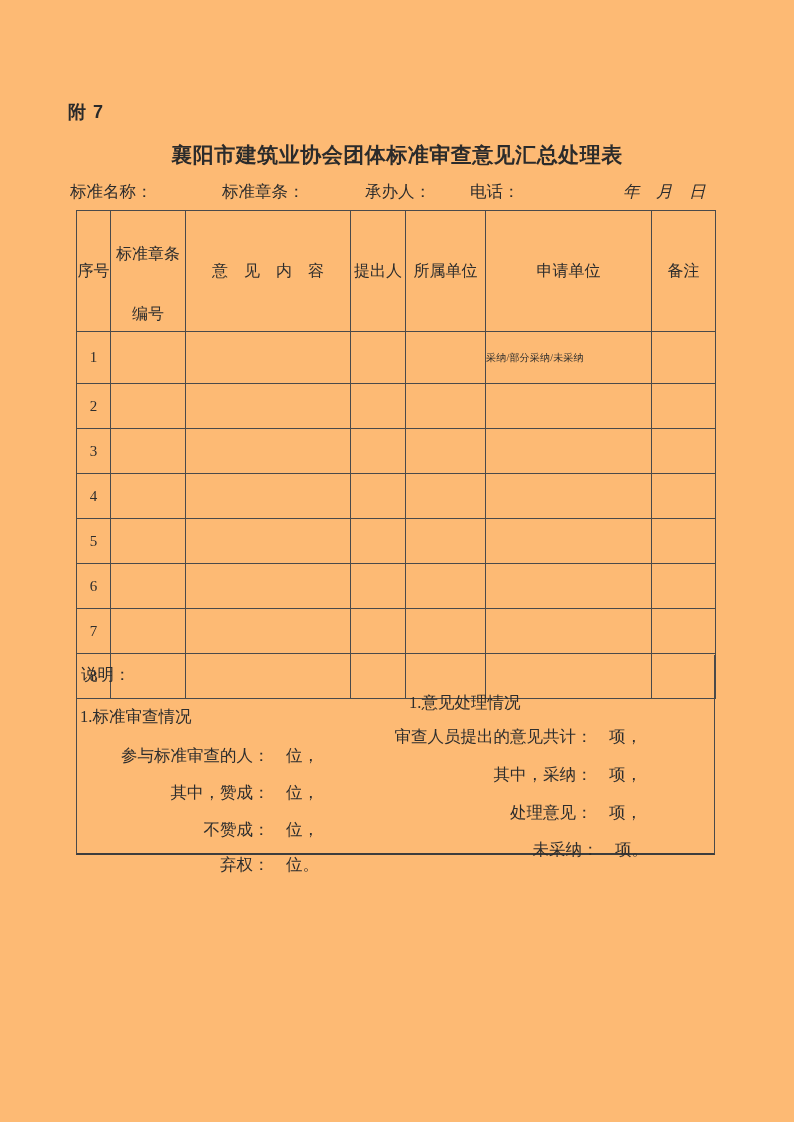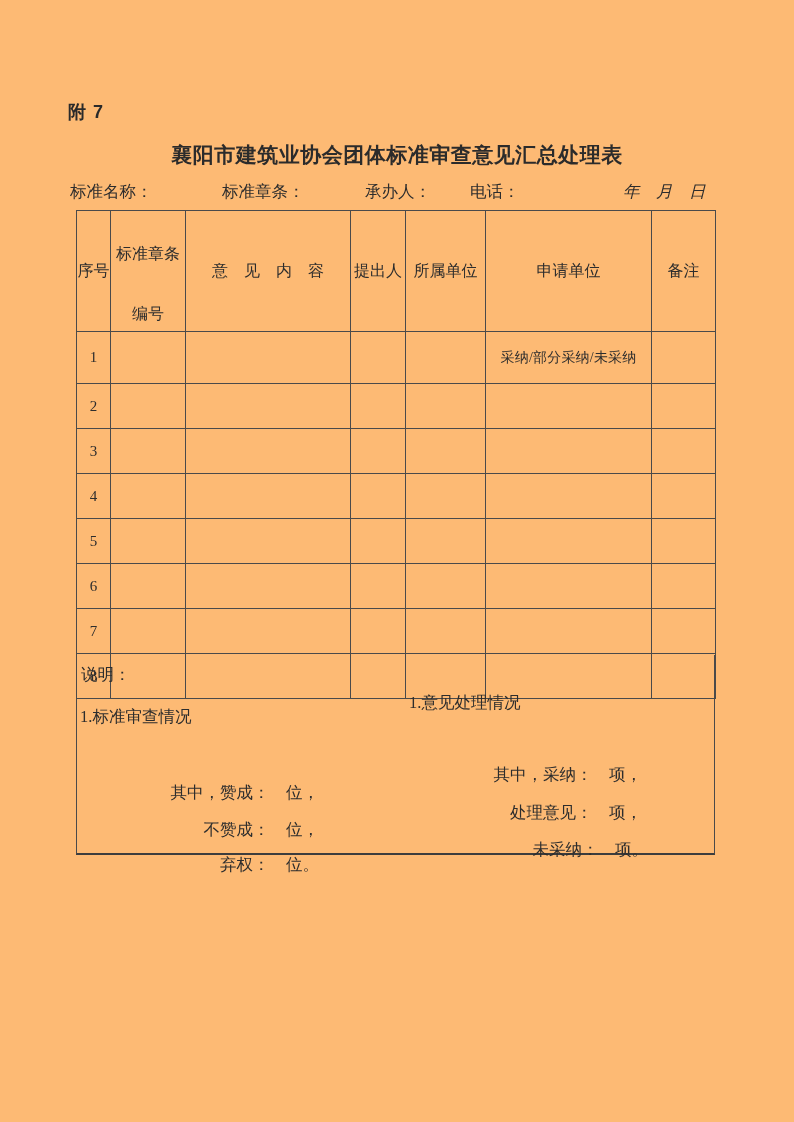--- a/index.html
+++ b/index.html
@@ -33,21 +33,21 @@
   }
   .review-table th, .review-table td {
     border:1px solid #4a4a4a; padding:0; overflow:hidden;
     font-weight:normal; font-size:16px; color:#2d2d2d;
     text-align:center; vertical-align:middle; white-space:nowrap;
   }
   .review-table thead tr { height:78px; }
   .review-table tbody tr { height:45px; }
   .review-table tbody tr.first-row { height:52px; }
   .chapter-head div { line-height:34px;margin-top:26px; }
-  td.handling-cell { text-align:center; letter-spacing:0.2px; font-size:14px; }
+  td.handling-cell { text-align:left; letter-spacing:0.2px; font-size:10px; }
   td.no-cell { font-size:15px; }
 
   .notes {
     position:absolute; left:76px; top:655px; width:639px; height:200px;
     border:1px solid #4a4a4a; border-top:none; border-bottom:2px solid #3d3d3d;
     font-size:16.5px; color:#2d2d2d;
   }
   .notes span { position:absolute; white-space:nowrap; line-height:20px; }
   .n-label { left:4px;  top:10px; }
   .n-s2    { left:332px; top:38px; }
@@ -175,20 +175,22 @@
         <td class="handling-cell"></td>
         <td></td>
       </tr>
     </tbody>
   </table>
 
   <div class="notes">
     <span class="n-label">说明：</span>
     <span class="n-s2">1.意见处理情况</span>
     <span class="n-s1">1.标准审查情况</span>
+    <span class="n-r0">审查人员提出的意见共计：　项，</span>
+    <span class="n-l0">参与标准审查的人：　位，</span>
     <span class="n-r1">其中，采纳：　项，</span>
     <span class="n-l1">其中，赞成：　位，</span>
     <span class="n-r2">处理意见：　项，</span>
     <span class="n-l2">不赞成：　位，</span>
     <span class="n-r3">未采纳：　项。</span>
     <span class="n-l3">弃权：　位。</span>
   </div>
 
 </div>
 

